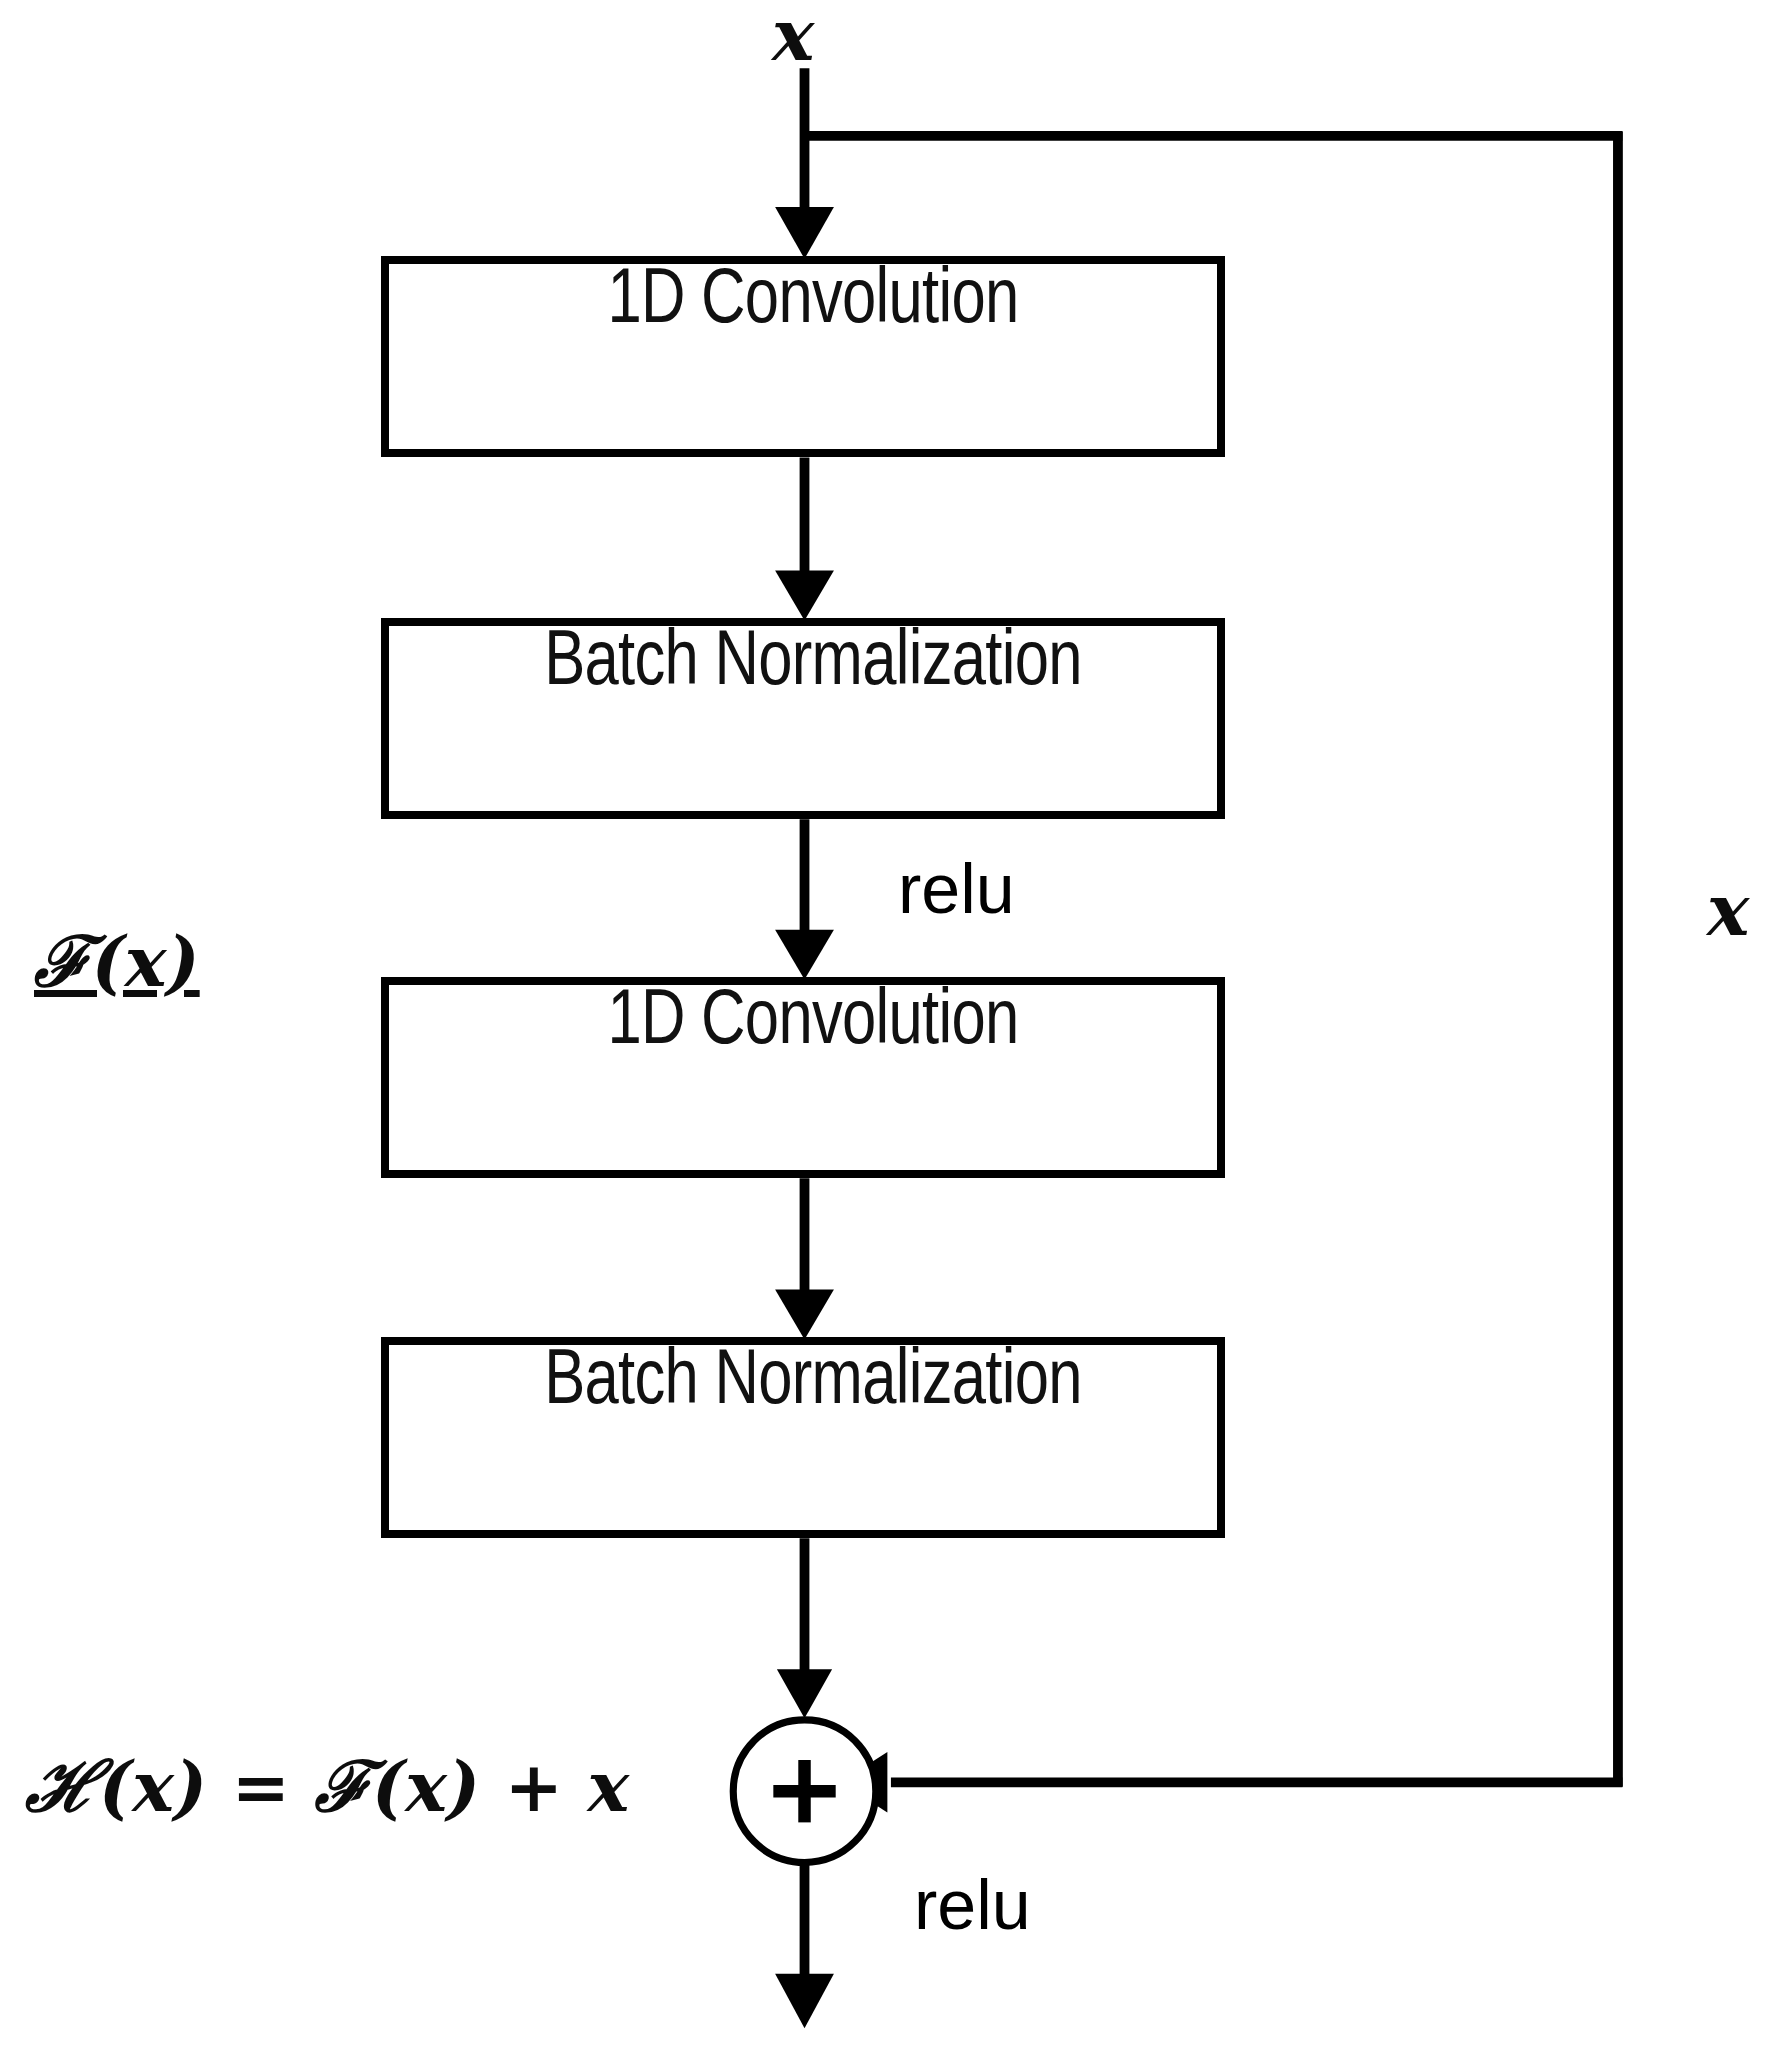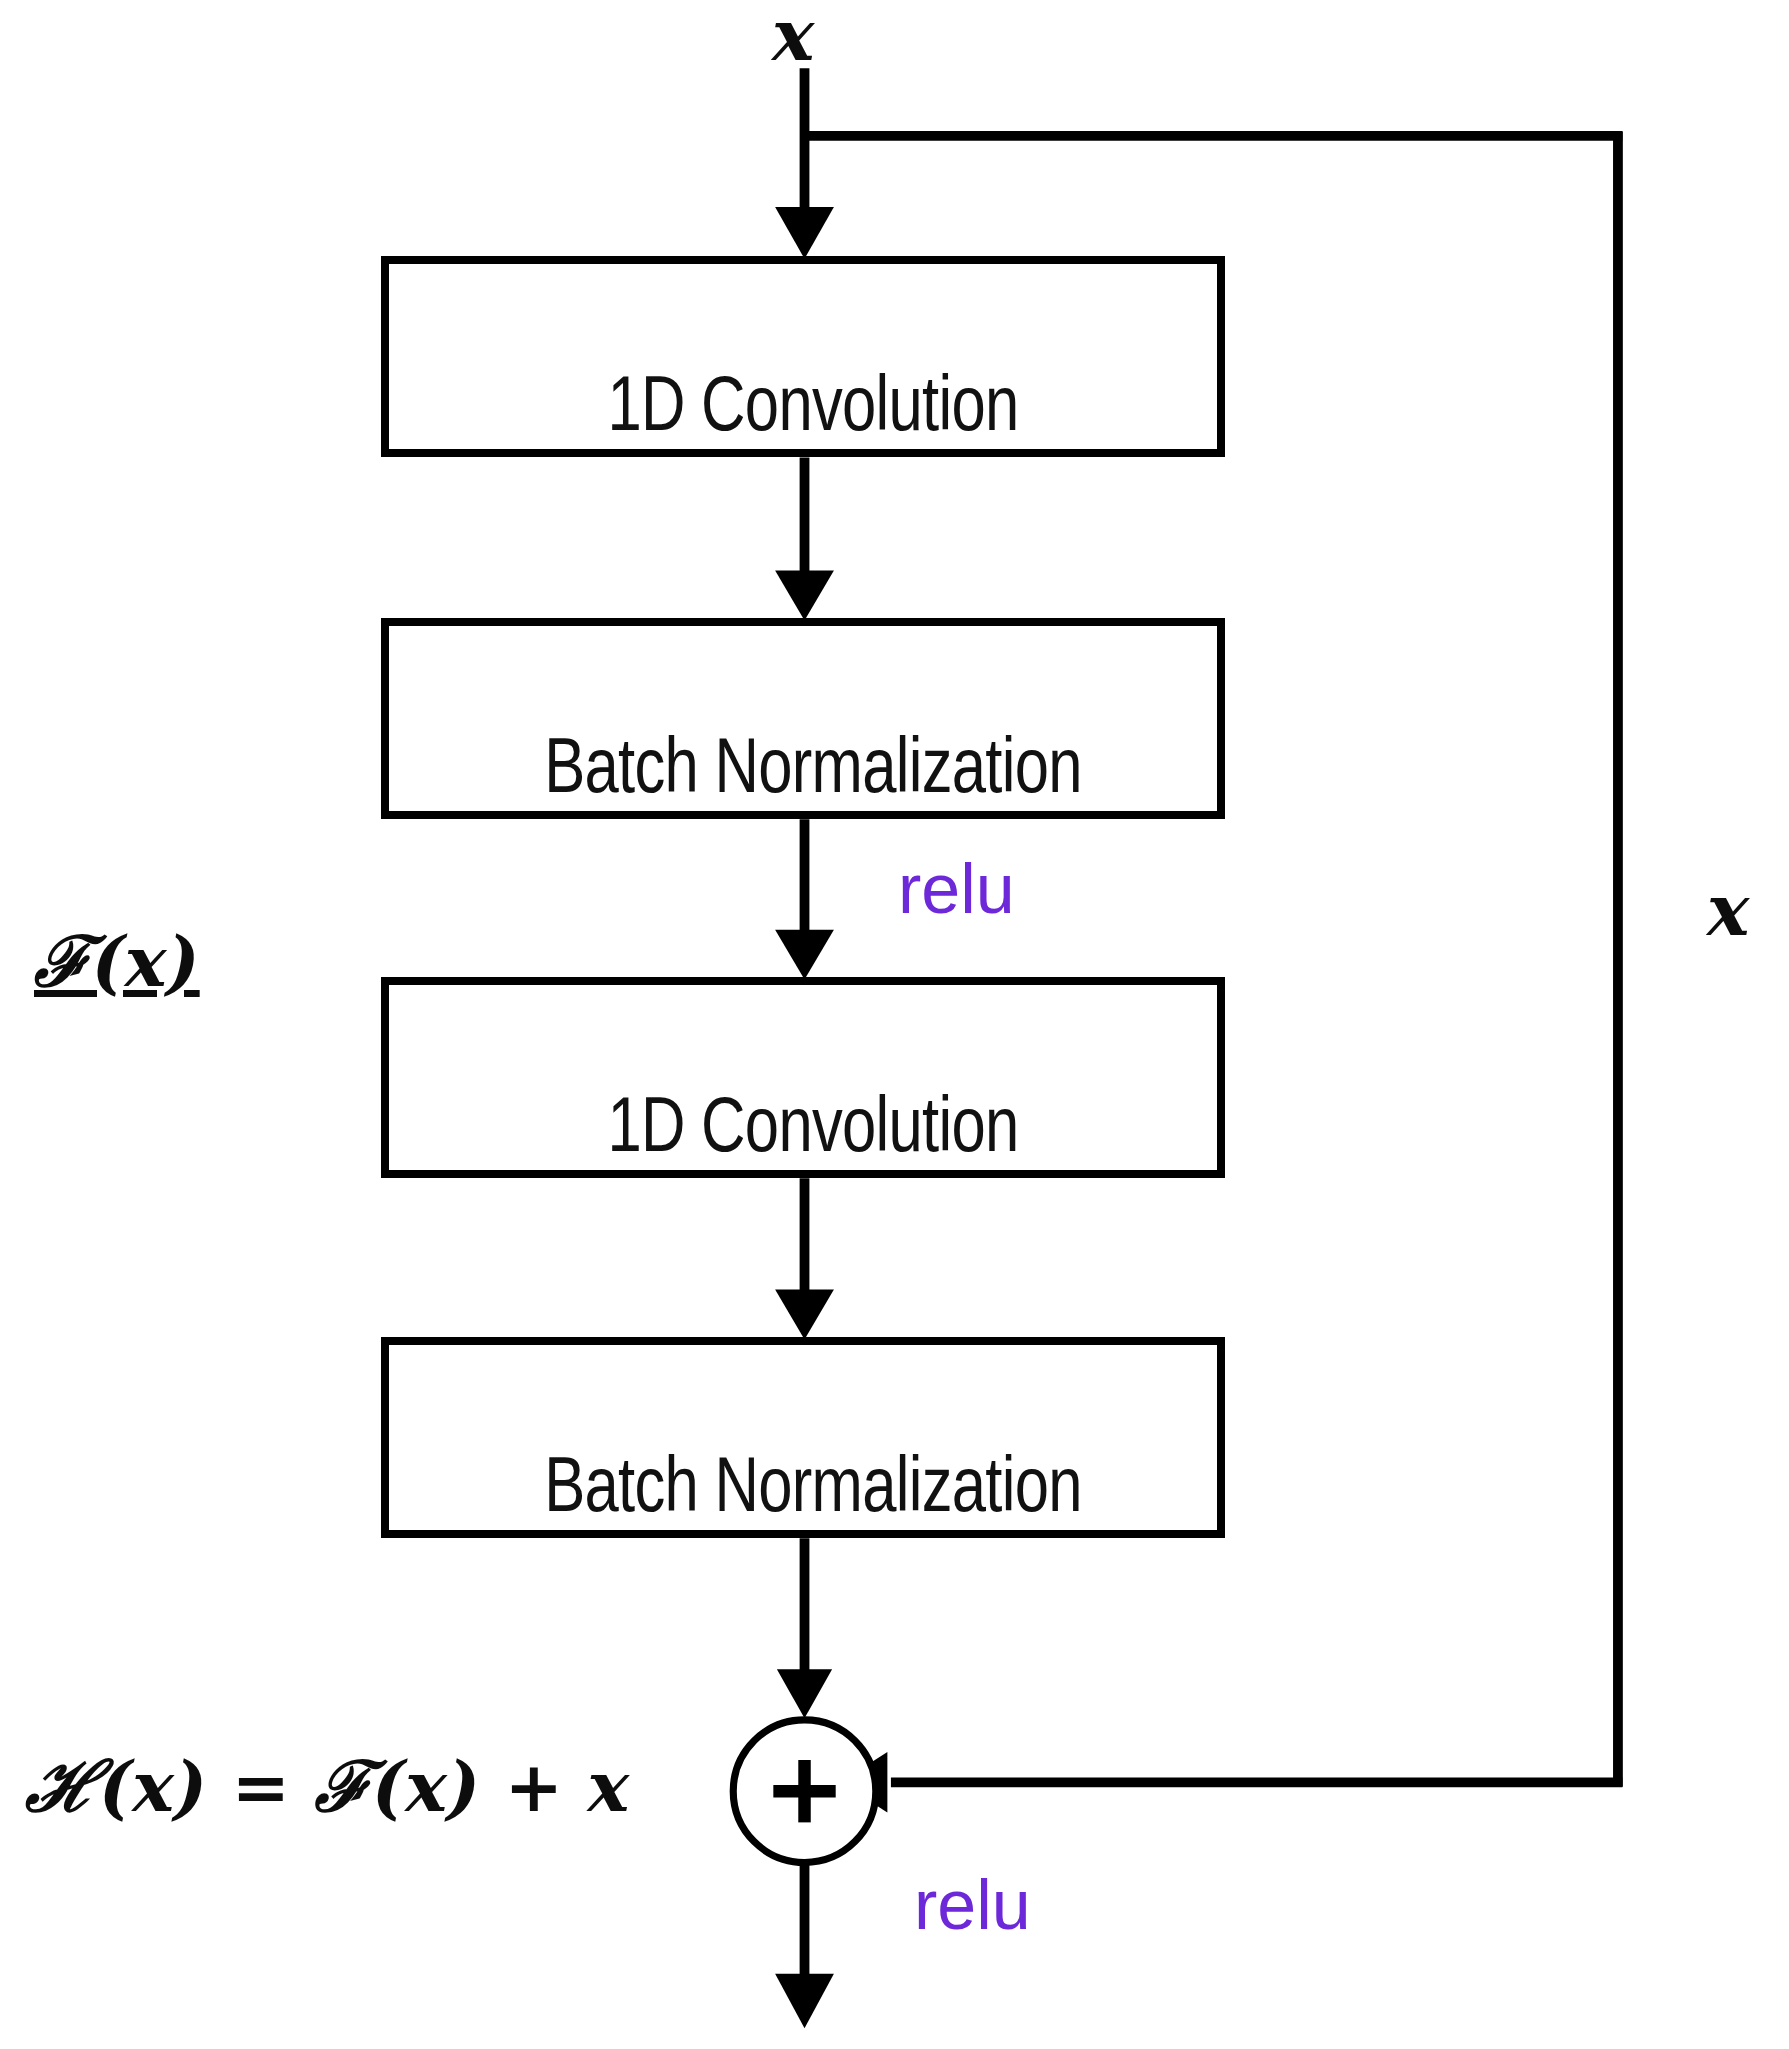--- a/index.html
+++ b/index.html
@@ -23,41 +23,41 @@
     top: 0;
     width: 1789px;
     height: 2050px;
   }
   .layer-box {
     position: absolute;
     box-sizing: border-box;
     border: 8px solid #000000;
     background: #ffffff;
     display: flex;
-    align-items: flex-end;
+    align-items: flex-start;
     justify-content: center;
     padding-left: 20px;
   }
   .layer-label {
     font-family: "Liberation Sans", sans-serif;
     font-size: 77px;
     line-height: 1;
     letter-spacing: -0.9px;
     color: #111111;
     transform: scaleX(0.80);
     transform-origin: center center;
     white-space: nowrap;
     position: relative;
     top: -7.1px;
   }
   .annot {
     position: absolute;
     font-family: "Liberation Sans", sans-serif;
     font-size: 70px;
-    color: #6d28d9;
+    color: #000000;
     white-space: nowrap;
     line-height: 1;
   }
   .math {
     position: absolute;
     font-family: "DejaVu Serif", serif;
     font-style: italic;
     font-weight: bold;
     color: #0d0d0d;
     white-space: nowrap;

